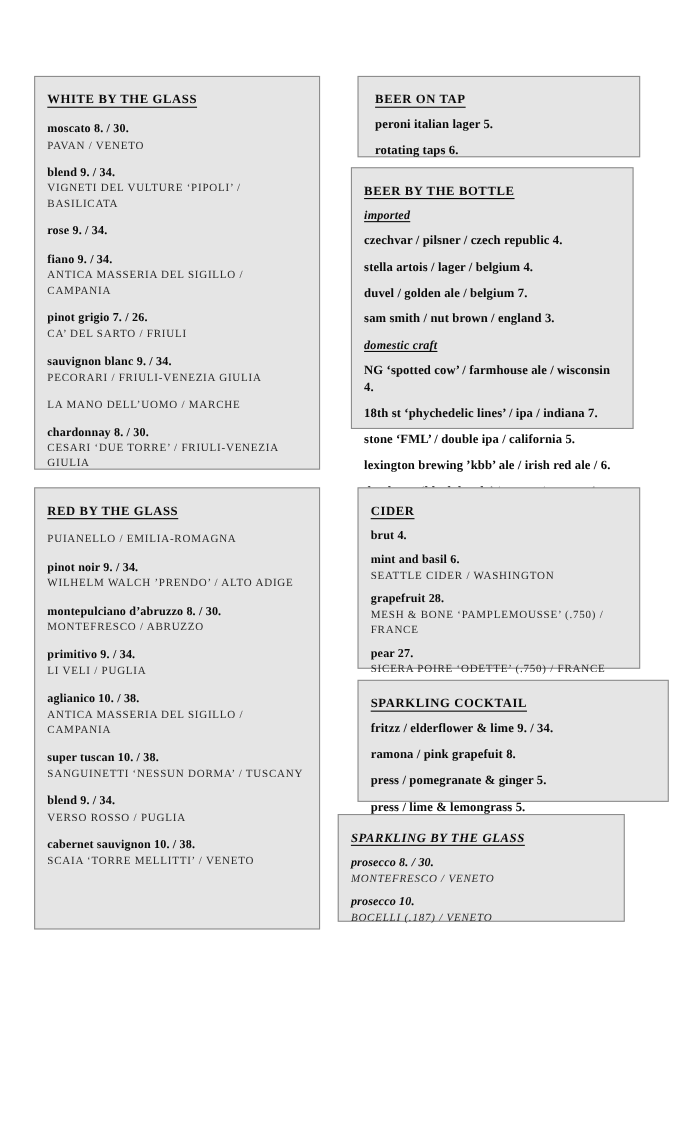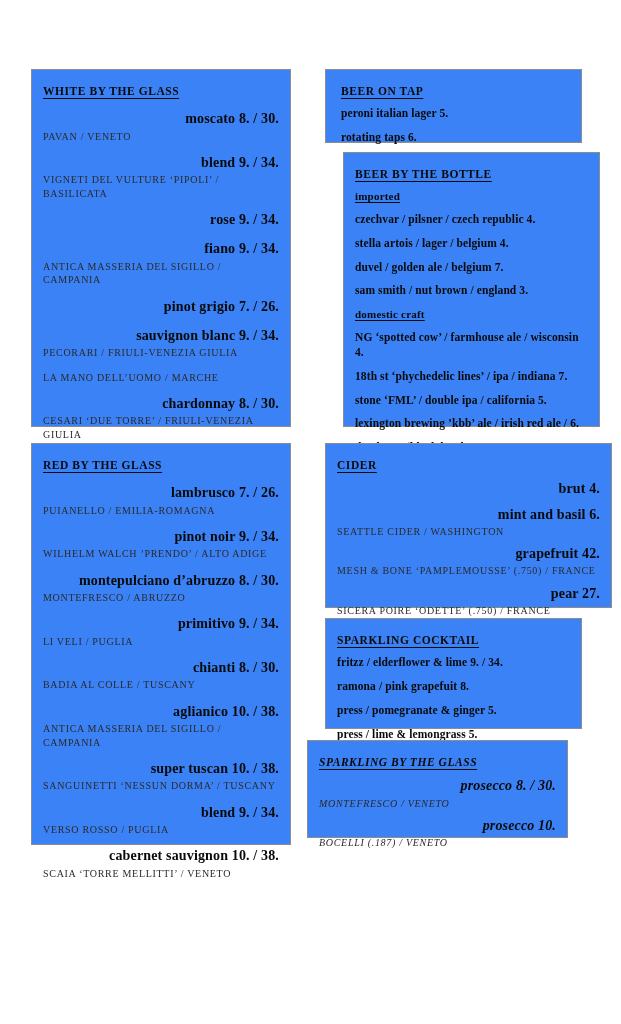--- a/index.html
+++ b/index.html
@@ -18,46 +18,45 @@
   .page {
     position: relative;
     width: 621px;
     height: 1024px;
     overflow: hidden;
   }
 
   .box {
     position: absolute;
     border: 1px solid #8d8d8d;
-    background: #3b82f6;
+    background: #e5e5e5;
     box-sizing: border-box;
     padding: 14px 11px 12px 11px;
   }
 
   .section-title {
     font-weight: bold;
     font-size: 11.5px;
     letter-spacing: 0.55px;
     text-transform: uppercase;
     text-decoration: underline;
     text-underline-offset: 2.5px;
     margin: 0 0 4px 0;
     line-height: 1.25;
   }
 
   
   .entry { margin: 0; padding: 0; }
   .entry + .entry { margin-top: 11px; }
   .entry .name {
     font-weight: bold;
-    font-size: 14px;
+    font-size: 11px;
     line-height: 1.3;
     margin: 0;
     letter-spacing: 0.15px;
-    text-align: right;
   }
   .entry .producer {
     font-size: 10px;
     line-height: 1.35;
     margin: 1px 0 0 0;
     letter-spacing: 0.7px;
     text-transform: uppercase;
     color: #2a2a2a;
     font-variant: small-caps;
   }
@@ -76,20 +75,21 @@
   .line + .line { margin-top: 9px; }
 
   .subhead {
     font-weight: bold;
     font-size: 11px;
     line-height: 1.3;
     margin: 0;
     text-decoration: underline;
     text-underline-offset: 2px;
     letter-spacing: 0.2px;
+    font-style: italic;
   }
   .line + .subhead { margin-top: 9px; }
   .subhead + .line { margin-top: 8px; }
 
   .first-title { margin-bottom: 12px; }
   .title-tight { margin-bottom: 8px; }
 </style>
 </head>
 <body>
 
@@ -108,56 +108,52 @@
     </div>
     <div class="entry">
       <div class="name">rose 9. / 34.</div>
     </div>
     <div class="entry">
       <div class="name">fiano 9. / 34.</div>
       <div class="producer">ANTICA MASSERIA DEL SIGILLO / CAMPANIA</div>
     </div>
     <div class="entry">
       <div class="name">pinot grigio 7. / 26.</div>
+      <div class="producer">CA’ DEL SARTO / FRIULI</div>
     </div>
     <div class="entry">
       <div class="name">sauvignon blanc 9. / 34.</div>
       <div class="producer">PECORARI / FRIULI-VENEZIA GIULIA</div>
     </div>
     <div class="entry">
       <div class="producer">LA MANO DELL’UOMO / MARCHE</div>
     </div>
     <div class="entry">
       <div class="name">chardonnay 8. / 30.</div>
       <div class="producer">CESARI ‘DUE TORRE’ / FRIULI-VENEZIA GIULIA</div>
     </div>
   </div>
 
   <div class="box" style="left:31px; top:443px; width:260px; height:402px;">
     <div class="section-title first-title">RED BY THE GLASS</div>
 
     <div class="entry">
-      <div class="name">lambrusco 7. / 26.</div>
       <div class="producer">PUIANELLO / EMILIA-ROMAGNA</div>
     </div>
     <div class="entry">
       <div class="name">pinot noir 9. / 34.</div>
       <div class="producer">WILHELM WALCH ’PRENDO’ / ALTO ADIGE</div>
     </div>
     <div class="entry">
       <div class="name">montepulciano d’abruzzo  8. / 30.</div>
       <div class="producer">MONTEFRESCO / ABRUZZO</div>
     </div>
     <div class="entry">
       <div class="name">primitivo 9. / 34.</div>
       <div class="producer">LI VELI / PUGLIA</div>
-    </div>
-    <div class="entry">
-      <div class="name">chianti 8. / 30.</div>
-      <div class="producer">BADIA AL COLLE / TUSCANY</div>
     </div>
     <div class="entry">
       <div class="name">aglianico 10. / 38.</div>
       <div class="producer">ANTICA MASSERIA DEL SIGILLO / CAMPANIA</div>
     </div>
     <div class="entry">
       <div class="name">super tuscan 10. / 38.</div>
       <div class="producer">SANGUINETTI ‘NESSUN DORMA’ / TUSCANY</div>
     </div>
     <div class="entry">
@@ -169,60 +165,60 @@
       <div class="producer">SCAIA ‘TORRE MELLITTI’ / VENETO</div>
     </div>
   </div>
 
   <div class="box" style="left:325px; top:69px; width:257px; height:74px;padding-left:15px;">
     <div class="section-title title-tight">BEER ON TAP</div>
     <div class="line">peroni italian lager 5.</div>
     <div class="line">rotating taps 6.</div>
   </div>
 
-  <div class="box" style="left:343px; top:152px; width:257px; height:275px;">
+  <div class="box" style="left:319px; top:152px; width:257px; height:238px;">
     <div class="section-title title-tight">BEER BY THE BOTTLE</div>
 
     <div class="subhead">imported</div>
     <div class="line">czechvar / pilsner / czech republic 4.</div>
     <div class="line">stella artois / lager / belgium 4.</div>
     <div class="line">duvel / golden ale / belgium 7.</div>
     <div class="line">sam smith / nut brown  / england 3.</div>
 
     <div class="subhead">domestic craft</div>
     <div class="line">NG ‘spotted cow’ / farmhouse ale / wisconsin 4.</div>
     <div class="line">18th st ‘phychedelic lines’ / ipa / indiana 7.</div>
     <div class="line">stone ‘FML’ / double ipa / california 5.</div>
     <div class="line">lexington brewing ’kbb’ ale / irish red ale / 6.</div>
     <div class="line">deschutes ‘black bottle’ / porter / oregon 4.</div>
     <div class="line">vintage ‘scardy cat’ / oatmeal stout / wisconsin 4.</div>
     <div class="line">NH ’dragons milk’ / BB white stout / michigan 5.</div>
   </div>
 
-  <div class="box tight" style="left:325px; top:443px; width:287px; height:165px;">
+  <div class="box tight" style="left:325px; top:443px; width:257px; height:165px;">
     <div class="section-title title-tight">CIDER</div>
 
     <div class="entry">
       <div class="name">brut 4.</div>
     </div>
     <div class="entry">
       <div class="name">mint and basil 6.</div>
       <div class="producer">SEATTLE CIDER / WASHINGTON</div>
     </div>
     <div class="entry">
-      <div class="name">grapefruit 42.</div>
+      <div class="name">grapefruit 28.</div>
       <div class="producer">MESH &amp; BONE ‘PAMPLEMOUSSE’ (.750) / FRANCE</div>
     </div>
     <div class="entry">
       <div class="name">pear 27.</div>
       <div class="producer">SICERA POIRE ‘ODETTE’ (.750) / FRANCE</div>
     </div>
   </div>
 
-  <div class="box" style="left:325px; top:618px; width:257px; height:111px;">
+  <div class="box" style="left:325px; top:618px; width:283px; height:111px;">
     <div class="section-title title-tight">SPARKLING COCKTAIL</div>
     <div class="line">fritzz / elderflower &amp; lime 9. / 34.</div>
     <div class="line">ramona / pink grapefuit 8.</div>
     <div class="line">press / pomegranate &amp; ginger 5.</div>
     <div class="line">press / lime &amp; lemongrass 5.</div>
   </div>
 
   <div class="box tight" style="left:307px; top:740px; width:261px; height:98px;font-style:italic;">
     <div class="section-title title-tight">SPARKLING BY THE GLASS</div>
 

